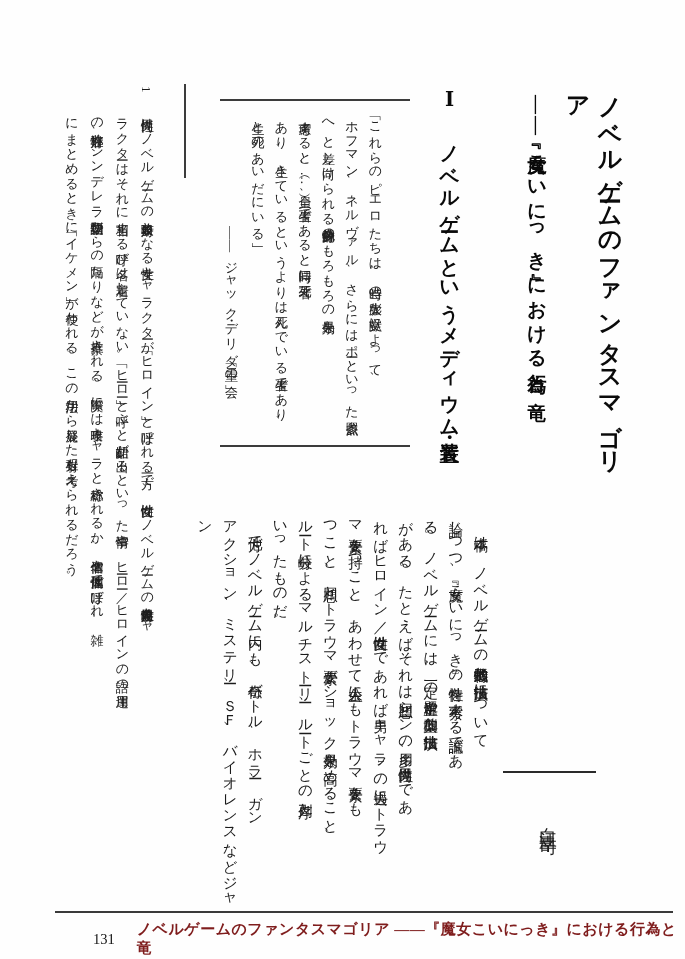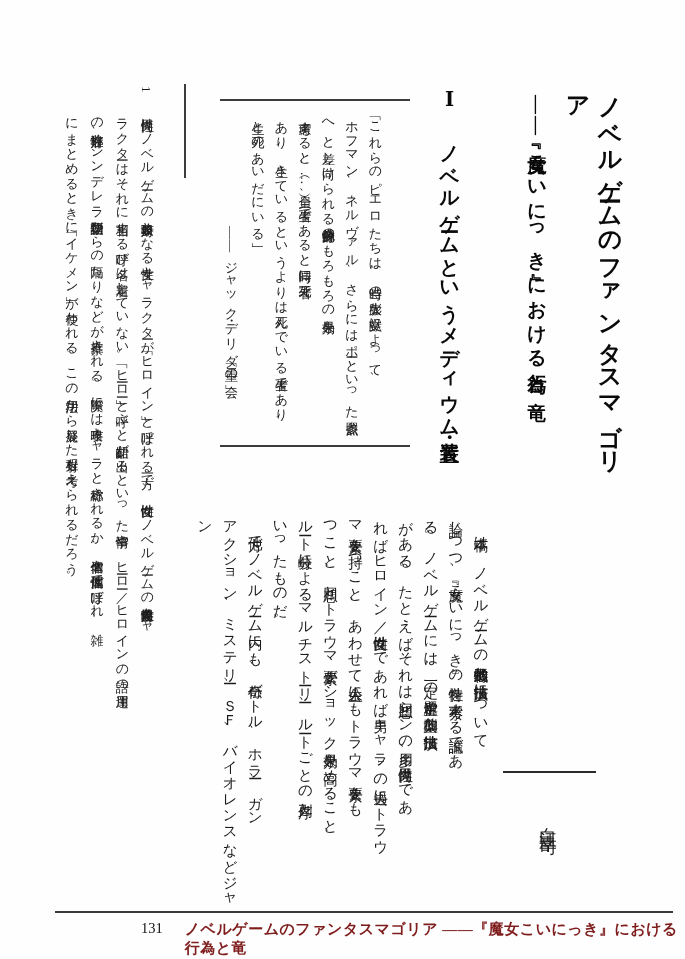--- a/index.html
+++ b/index.html
@@ -78,21 +78,21 @@
     width:101px;height:806px;
     font-size:13px;line-height:25.2px;letter-spacing:0.05px;
     color:#1e1e1e;
   }
   .footer-rule{
     position:absolute;left:55px;top:911px;
     width:618px;height:2px;background:#3a3a3a;
   }
   .footer{
     position:absolute;left:93px;top:920px;
-    display:flex;align-items:flex-start;margin-left:48px;
+    display:flex;align-items:center;
   }
   .footer .pagenum{
     font-size:14.5px;color:#111;
     font-family:"Liberation Serif","DejaVu Serif",serif;
   }
   .footer .runtitle{
     margin-left:22px;
     font-size:15px;font-weight:bold;color:#7f1d1d;
     font-family:Liberation Serif, serif;
     letter-spacing:0.5px;

